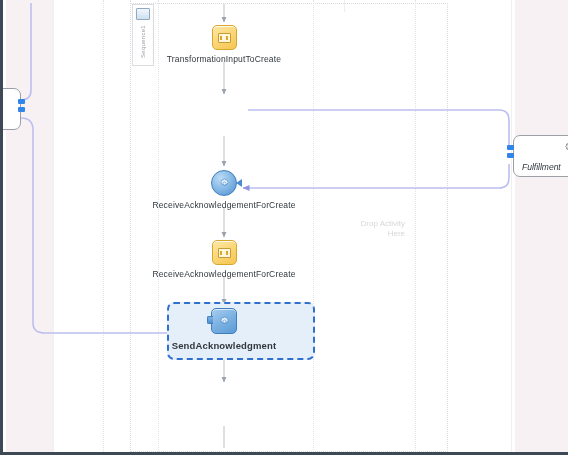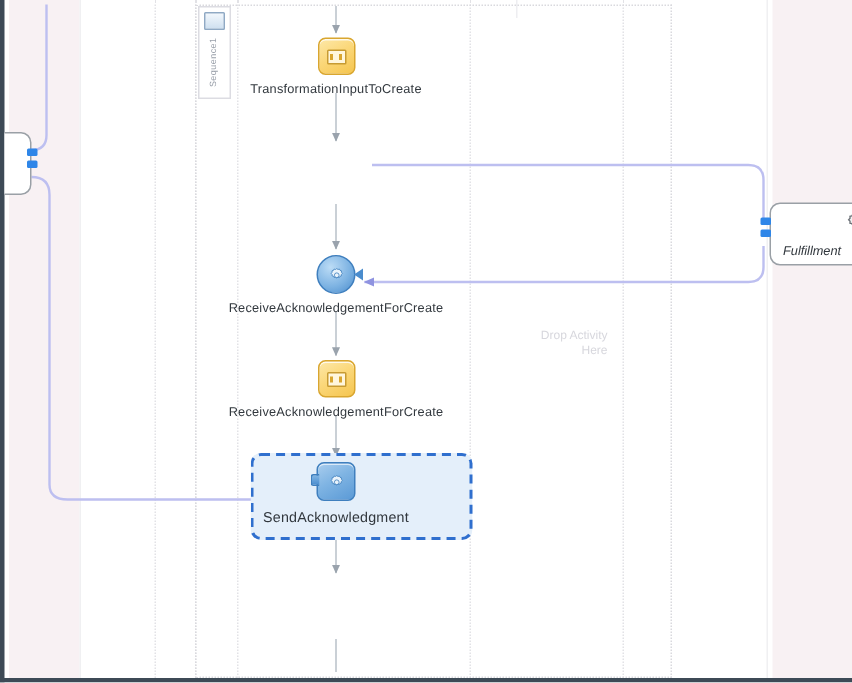--- a/index.html
+++ b/index.html
@@ -382,21 +382,21 @@
   <div class="node" style="left:221px; top:240px;">
     <div class="ic-transform">
       <span class="inner">
           <i></i>
           <i></i>
         </span>
     </div>
     <span class="label">ReceiveAcknowledgementForCreate</span>
   </div>
 
-  <div class="node" style="left:221px; top:308px;">
+  <div class="node" style="left:221px; top:308px;font-weight:bold;">
     <div class="ic-invoke tab-left">
       <svg class="gear" viewBox="0 0 16 16">
         <path d="M8 1.6 l1.2 .8 1.4-.4 .6 1.3 1.4 .4 -.1 1.4 1 1 -1 1 .1 1.4 -1.4 .4 -.6 1.3 -1.4-.4 -1.2 .8 -1.2-.8 -1.4 .4 -.6-1.3 -1.4-.4 .1-1.4 -1-1 1-1 -.1-1.4 1.4-.4 .6-1.3 1.4 .4 z"></path>
         <circle cx="8" cy="8" r="2.3"></circle>
       </svg>
     </div>
     <span class="label" style="font-size:9.5px; margin-top:6px;">SendAcknowledgment</span>
   </div>
 
 

